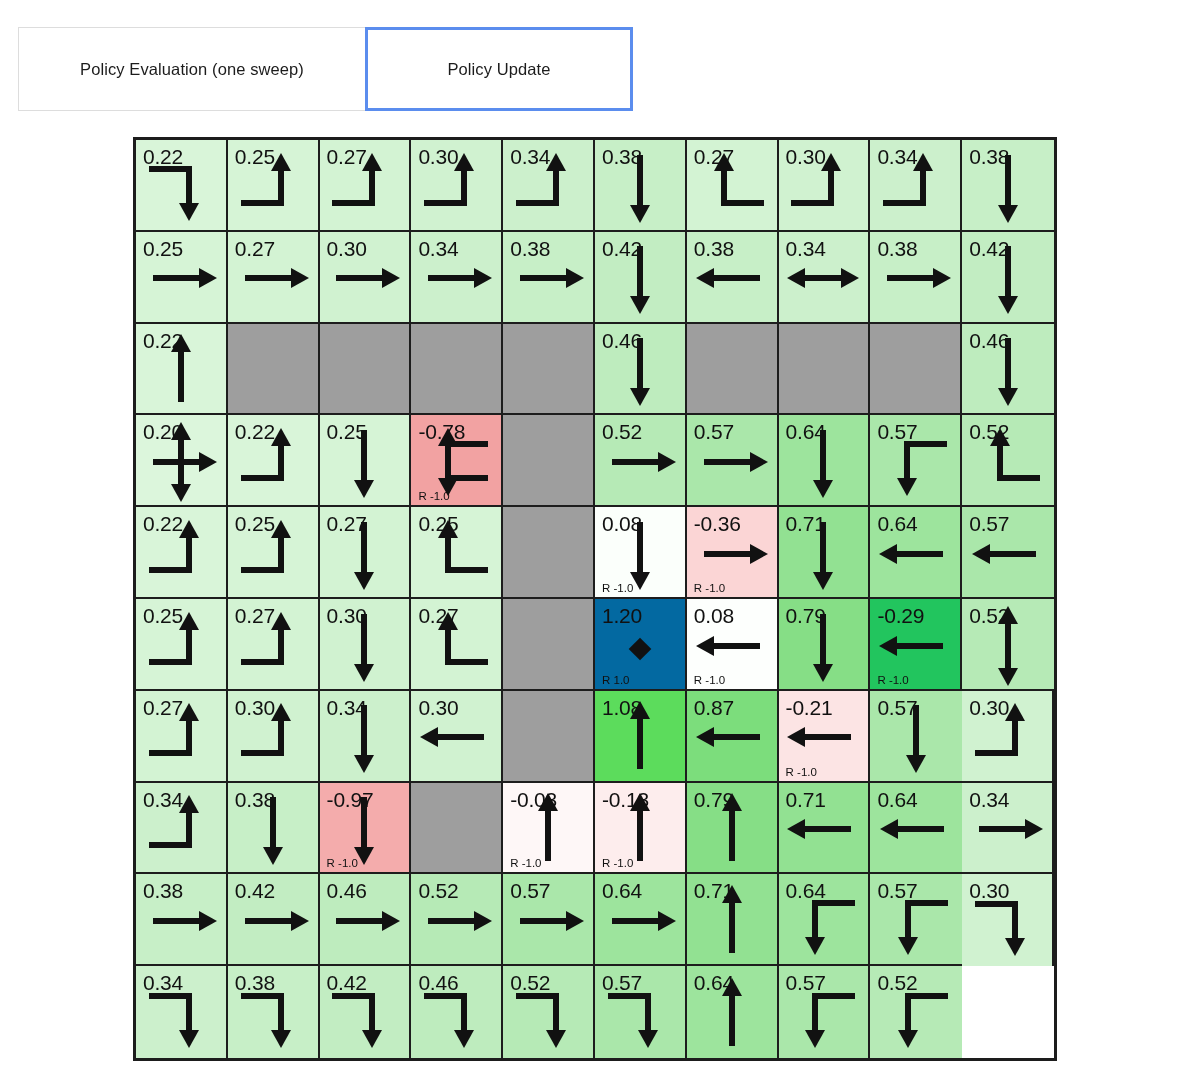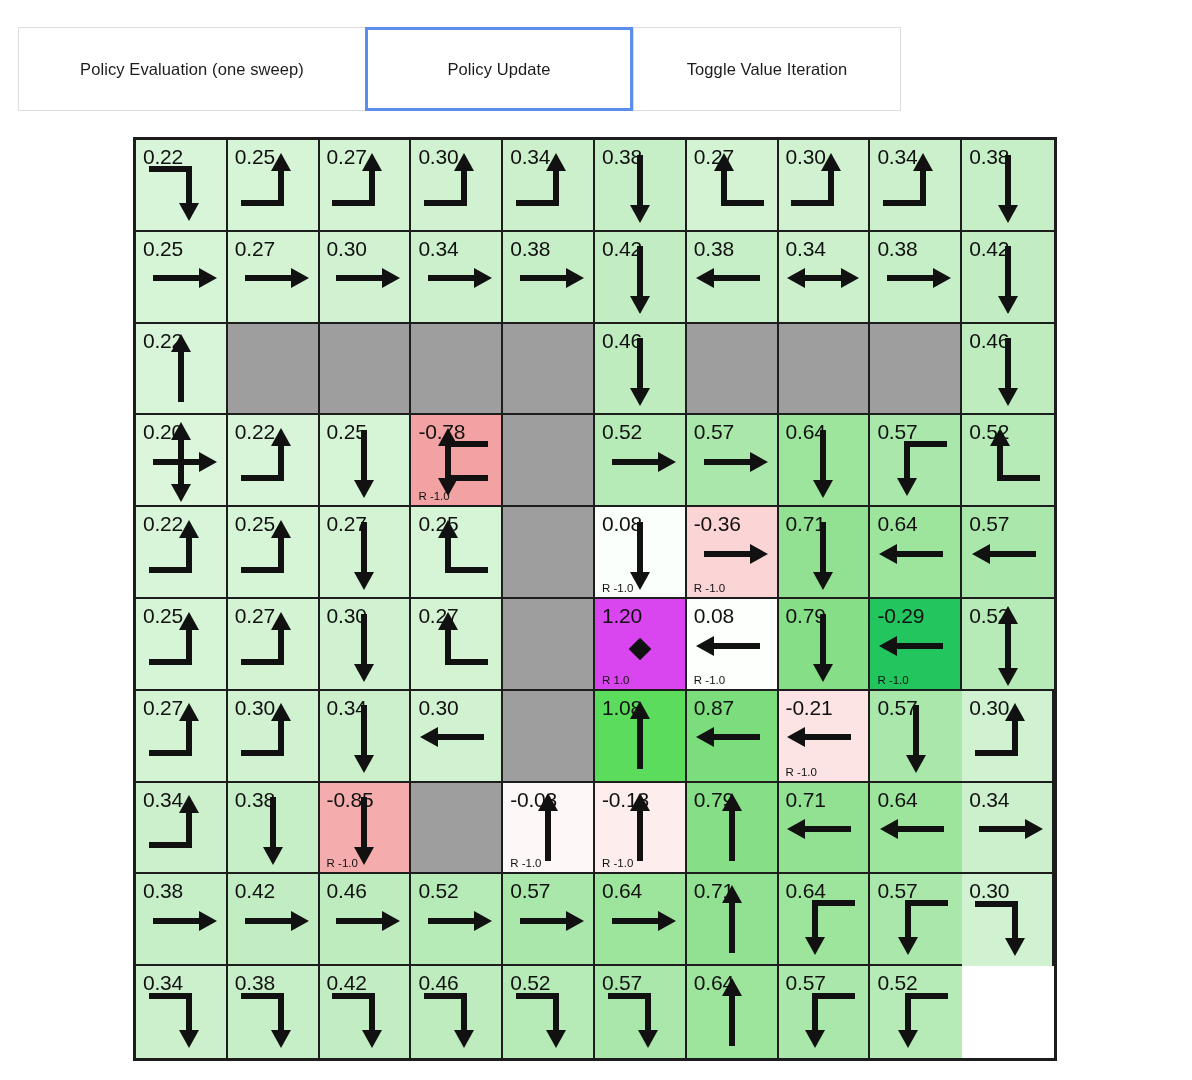--- a/index.html
+++ b/index.html
@@ -132,21 +132,20 @@
   .wall { background: #9e9e9e; }
 </style>
 </head>
 <body>
 
 <div id="app">
 
   <div class="toolbar">
     <button class="tool-btn w1">Policy Evaluation (one sweep)</button>
     <button class="tool-btn w2 focused">Policy Update</button>
-    <button class="tool-btn w3">Toggle Value Iteration</button>
     <div class="spacer"></div>
   </div>
 
   <div class="grid-wrap">
     <div class="grid" id="grid">
         <div class="cell" style="background: rgb(217, 245, 217);">
           <div class="val">0.22</div>
           <div class="arrows">
             <svg width="92" height="92" viewBox="0 0 92 92" style="position:absolute;left:50%;top:52%;margin-left:-46px;margin-top:-46px;">
               <path d="M14,28 L54,28 L54,62" stroke="#111" stroke-width="6" fill="none" stroke-linecap="butt"></path>
@@ -566,21 +565,21 @@
         <div class="cell" style="background: rgb(211, 243, 211);">
           <div class="val">0.27</div>
           <div class="arrows">
             <svg width="92" height="92" viewBox="0 0 92 92" style="position:absolute;left:50%;top:52%;margin-left:-46px;margin-top:-46px;">
               <path d="M78,62 L38,62 L38,28" stroke="#111" stroke-width="6" fill="none" stroke-linecap="butt"></path>
               <polygon points="38,12 28,30 48,30" fill="#111"></polygon>
             </svg>
           </div>
         </div>
         <div class="cell wall" style="background: rgb(158, 158, 158);"></div>
-        <div class="cell" style="background: #d946ef;">
+        <div class="cell" style="background: #0369a1;">
           <div class="val">1.20</div>
           <div class="reward">R 1.0</div>
           <div class="goal"></div>
         </div>
         <div class="cell" style="background: rgb(253, 255, 253);">
           <div class="val">0.08</div>
           <div class="reward">R -1.0</div>
           <div class="arrows">
             <svg width="92" height="92" viewBox="0 0 92 92" style="position:absolute;left:50%;top:52%;margin-left:-46px;margin-top:-46px;">
               <line x1="74" y1="46" x2="24" y2="46" stroke="#111" stroke-width="6" fill="none" stroke-linecap="butt"></line>
@@ -712,21 +711,21 @@
         <div class="cell" style="background: rgb(199, 239, 199);">
           <div class="val">0.38</div>
           <div class="arrows">
             <svg width="92" height="92" viewBox="0 0 92 92" style="position:absolute;left:50%;top:52%;margin-left:-46px;margin-top:-46px;">
               <line x1="46" y1="14" x2="46" y2="66" stroke="#111" stroke-width="6" fill="none" stroke-linecap="butt"></line>
               <polygon points="46,82 36,64 56,64" fill="#111"></polygon>
             </svg>
           </div>
         </div>
         <div class="cell" style="background: rgb(244, 172, 172);">
-          <div class="val">-0.85</div>
+          <div class="val">-0.97</div>
           <div class="reward">R -1.0</div>
           <div class="arrows">
             <svg width="92" height="92" viewBox="0 0 92 92" style="position:absolute;left:50%;top:52%;margin-left:-46px;margin-top:-46px;">
               <line x1="46" y1="14" x2="46" y2="66" stroke="#111" stroke-width="6" fill="none" stroke-linecap="butt"></line>
               <polygon points="46,82 36,64 56,64" fill="#111"></polygon>
             </svg>
           </div>
         </div>
         <div class="cell wall" style="background: rgb(158, 158, 158);"></div>
         <div class="cell" style="background: rgb(254, 247, 247);">

